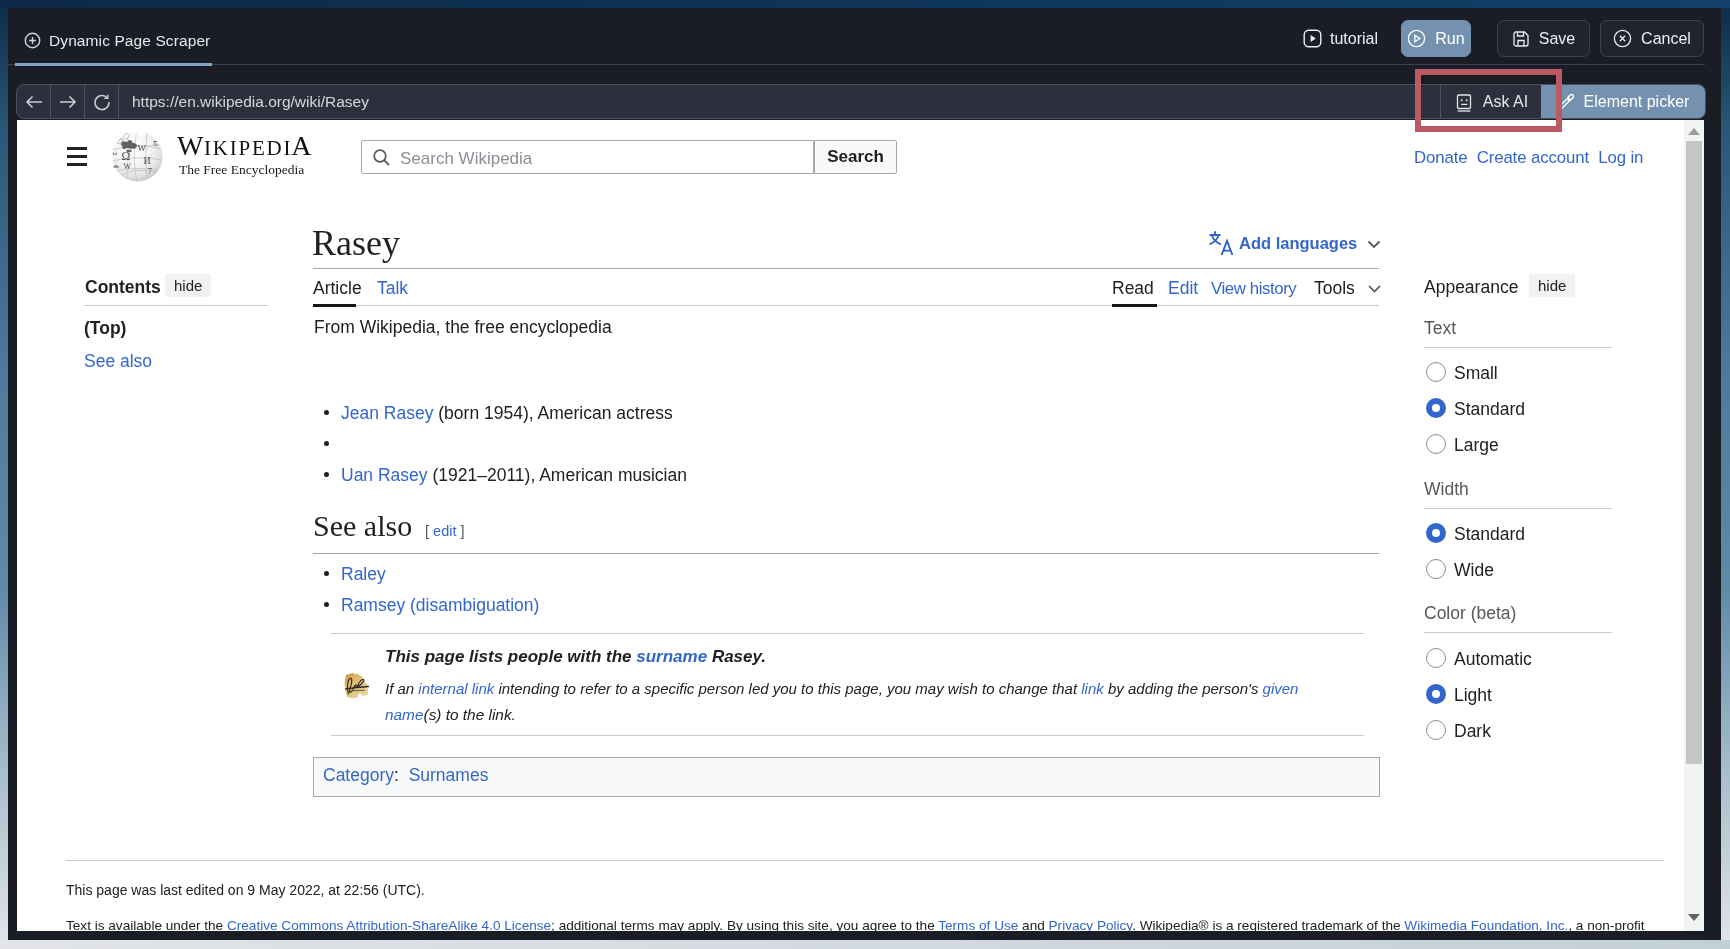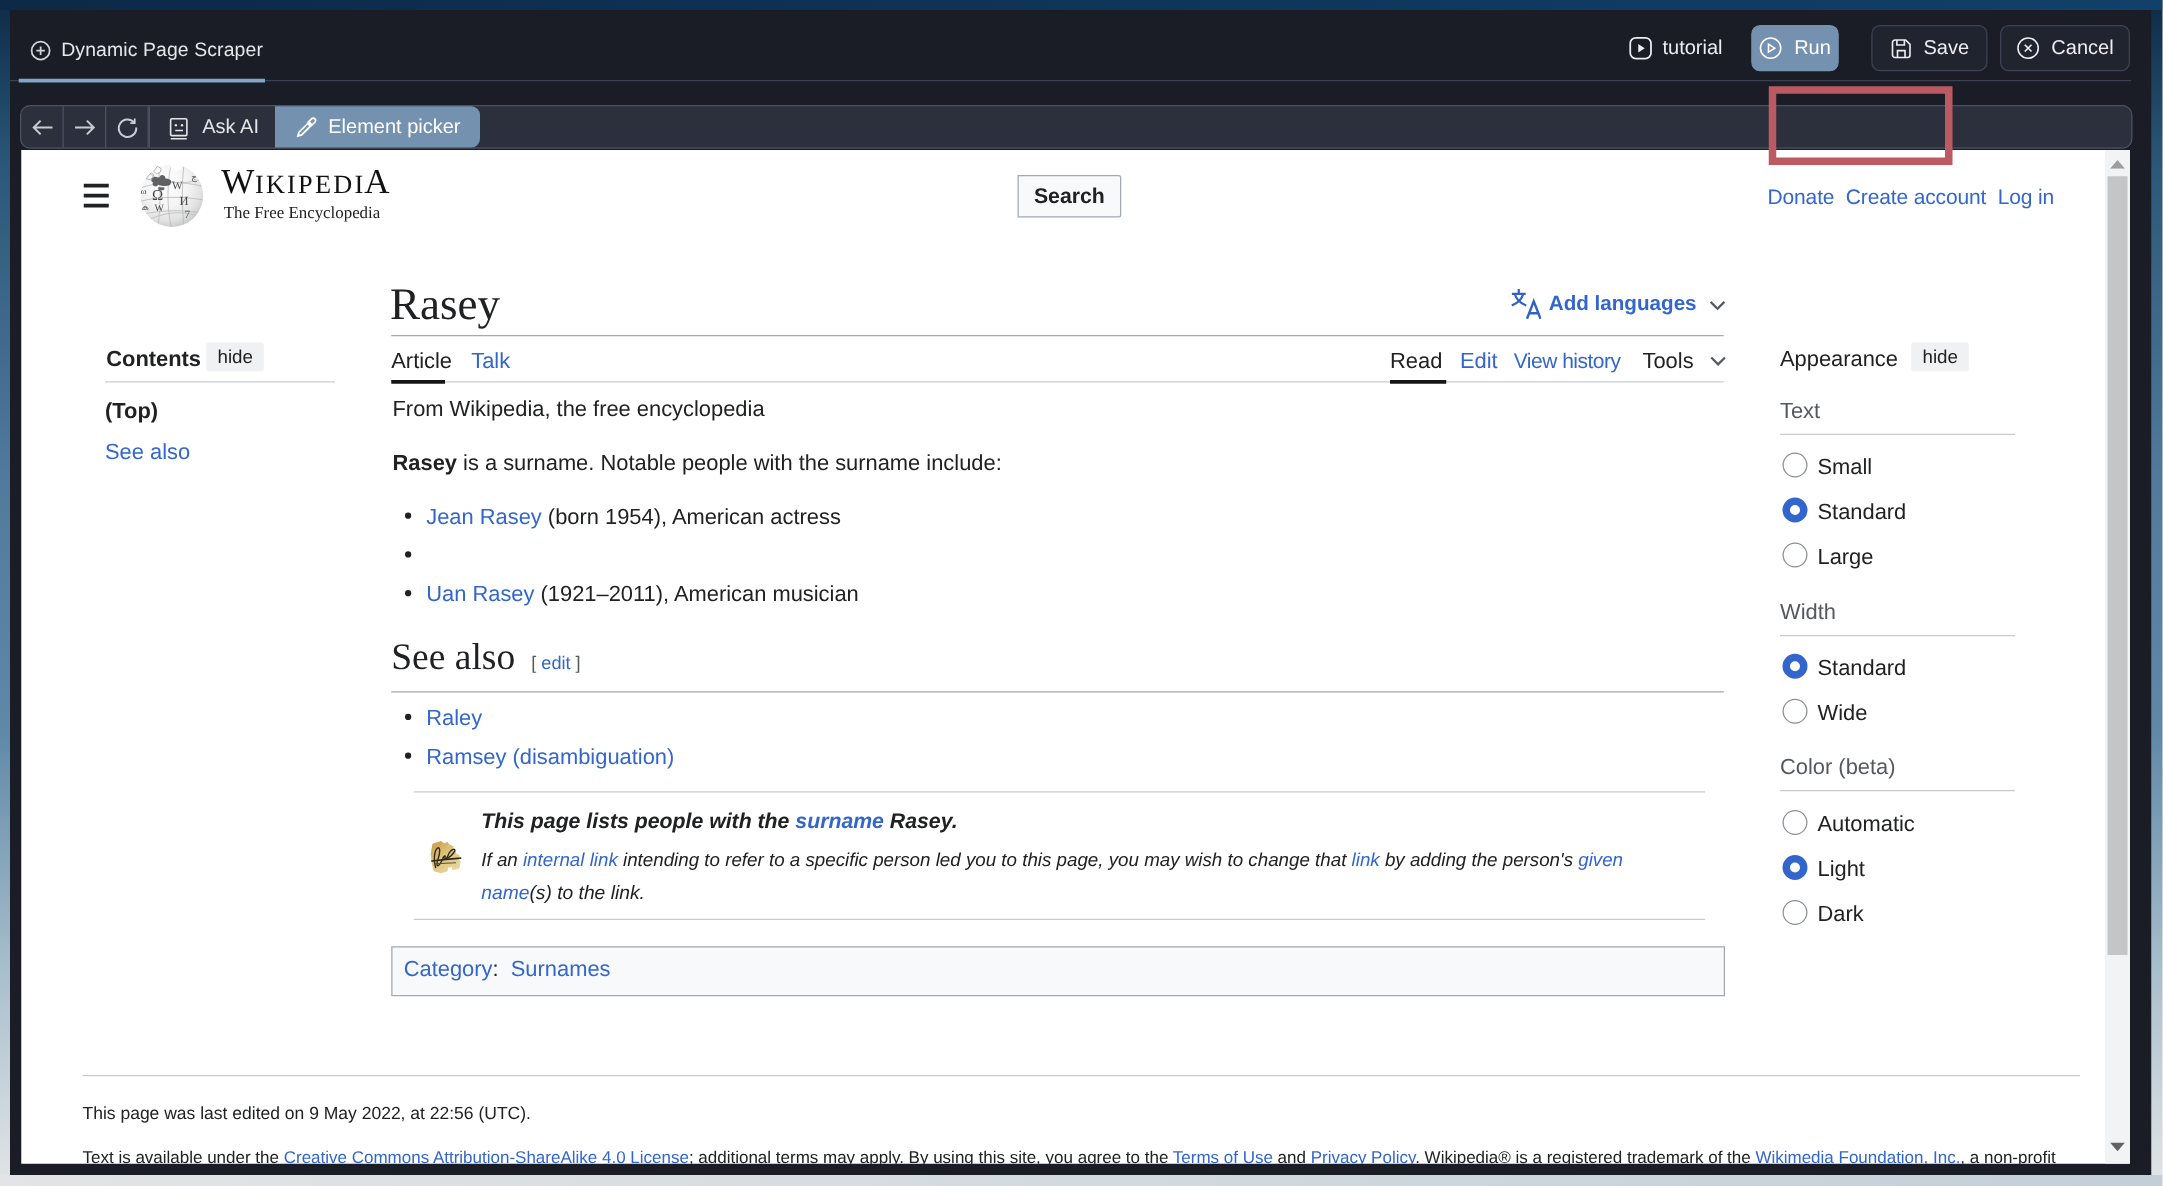--- a/index.html
+++ b/index.html
@@ -90,20 +90,21 @@
         <svg width="20" height="16" viewBox="0 0 20 16" fill="none" stroke="#c9ccd2" stroke-width="1.6">
           <path d="M2 8h15M11.5 2.5L17 8l-5.5 5.5"></path>
         </svg>
       </div>
     <div class="navcell">
         <svg width="18" height="18" viewBox="0 0 18 18" fill="none" stroke="#c9ccd2" stroke-width="1.6">
           <path d="M14.5 5.2A7 7 0 1 0 16 9"></path>
           <path d="M14.8 1.8v3.6h-3.6" stroke-width="1.4"></path>
         </svg>
       </div>
+    <div class="urlcell">https://en.wikipedia.org/wiki/Rasey</div>
     <div class="askai">
       <svg width="20" height="20" viewBox="0 0 20 20" fill="none" stroke="#e3e5e8" stroke-width="1.3">
           <rect x="3.5" y="3" width="13" height="13.5" rx="1"></rect>
           <circle cx="7.7" cy="8.2" r="0.95" fill="#e3e5e8" stroke="none"></circle>
           <circle cx="12.6" cy="8.2" r="0.95" fill="#e3e5e8" stroke="none"></circle>
           <path d="M7.2 12.4h6.2"></path>
           <path d="M3.6 19h12.8"></path>
         </svg>
       Ask AI
     </div>
@@ -154,20 +155,27 @@
         <text x="41" y="13" font-size="7">ج</text>
         <text x="1" y="37" font-size="6">ക</text>
       </g>
       <g stroke="#aaabad" stroke-width="0.7" fill="#fdfdfd">
         <path d="M11 6l3-4 3 2-1 3-3 1z"></path>
         <path d="M5 12l4-5 2 2-2 4z" fill="none"></path>
       </g>
     </svg>
     <div class="abs serif" style="left:160px;top:10px;font-size:28px;color:#111;letter-spacing:.5px">W<span style="font-size:21px;letter-spacing:1.8px">IKIPEDI</span><span style="margin-left:-1px">A</span></div>
     <div class="abs serif" style="left:162px;top:42px;font-size:13.5px;color:#202122">The Free Encyclopedia</div>
+    <div class="abs" style="left:344px;top:20px;width:453px;height:34px;border:1px solid #a2a9b1;border-radius:2px 0 0 2px;background:#fff">
+      <svg class="abs" style="left:10px;top:7px" width="19" height="19" viewBox="0 0 19 19" fill="none" stroke="#54595d" stroke-width="1.8">
+          <circle cx="8" cy="8" r="5.8"></circle>
+          <path d="M12.3 12.3L17 17"></path>
+        </svg>
+      <div class="abs" style="left:38px;top:8px;font-size:17px;color:#8a8f96">Search Wikipedia</div>
+    </div>
     <div class="abs" style="left:797px;top:20px;width:83px;height:34px;border:1px solid #a2a9b1;background:#f8f9fa;border-radius:0 2px 2px 0;display:flex;align-items:center;justify-content:center;font-size:17px;font-weight:bold;color:#202122">Search</div>
     <div class="abs" style="left:1397px;top:28px;font-size:16.8px;letter-spacing:-0.1px"><a href="#">Donate</a>&nbsp;&nbsp;<a href="#">Create account</a>&nbsp;&nbsp;<a href="#">Log in</a></div>
 
     <div class="abs k" style="left:68px;top:157px;font-size:17.5px;font-weight:bold">Contents</div>
     <div class="abs hideb" style="left:148px;top:154px">hide</div>
     <div class="abs hr2" style="left:67px;top:185px;width:184px"></div>
     <div class="abs k" style="left:67px;top:198px;font-size:17.5px;font-weight:bold">(Top)</div>
     <div class="abs" style="left:67px;top:231px;font-size:17.5px"><a href="#">See also</a></div>
 
     <div class="abs serif k" style="left:295px;top:102px;font-size:36px">Rasey</div>
@@ -190,21 +198,20 @@
     <div class="abs" style="left:1194px;top:159px;font-size:16.8px;letter-spacing:-0.4px"><a href="#">View history</a></div>
     <div class="abs k" style="left:1297px;top:158px;font-size:17.5px">Tools</div>
     <svg class="abs" style="left:1351px;top:165px" width="13" height="8" viewBox="0 0 13 8" fill="none" stroke="#54595d" stroke-width="1.7">
         <path d="M1 1l5.5 5.5L12 1"></path>
       </svg>
     <div class="abs hr2" style="left:296px;top:185px;width:1066px"></div>
     <div class="abs" style="left:296px;top:184px;width:43px;height:3px;background:#161617"></div>
     <div class="abs" style="left:1095px;top:184px;width:45px;height:3px;background:#161617"></div>
 
     <div class="abs k" style="left:297px;top:197px;font-size:17.5px">From Wikipedia, the free encyclopedia</div>
-    <div class="abs k" style="left:297px;top:240px;font-size:17.5px"><b>Rasey</b> is a surname. Notable people with the surname include:</div>
     <div class="abs bullet" style="left:307px;top:290px"></div>
     <div class="abs k" style="left:324px;top:283px;font-size:17.5px"><a href="#">Jean Rasey</a> (born 1954), American actress</div>
     <div class="abs bullet" style="left:307px;top:321px"></div>
     <div class="abs bullet" style="left:307px;top:352px"></div>
     <div class="abs k" style="left:324px;top:345px;font-size:17.5px"><a href="#">Uan Rasey</a> (1921–2011), American musician</div>
 
     <div class="abs serif k" style="left:296px;top:389px;font-size:30px">See also</div>
     <div class="abs" style="left:408px;top:403px;font-size:14.5px;color:#54595d">[ <a href="#">edit</a> ]</div>
     <div class="abs hr" style="left:296px;top:433px;width:1066px"></div>
     <div class="abs bullet" style="left:307px;top:451px"></div>

